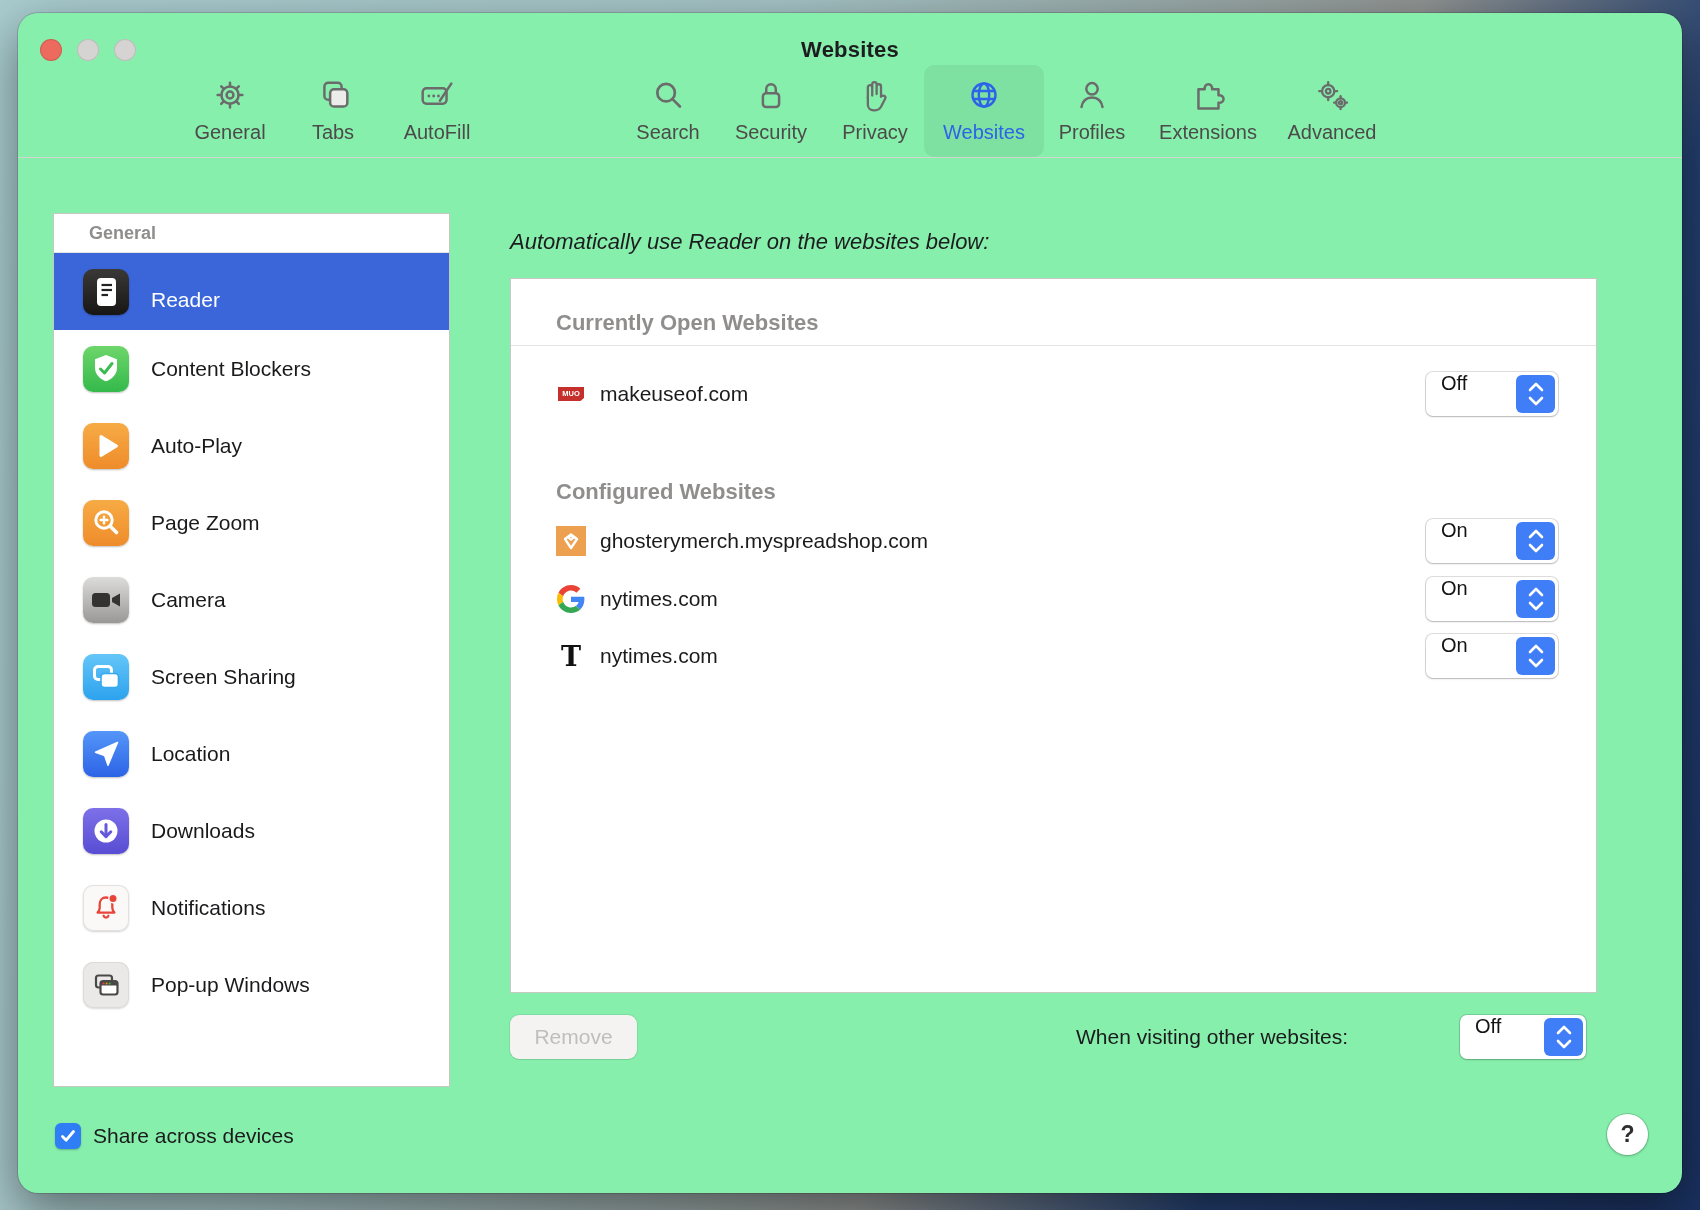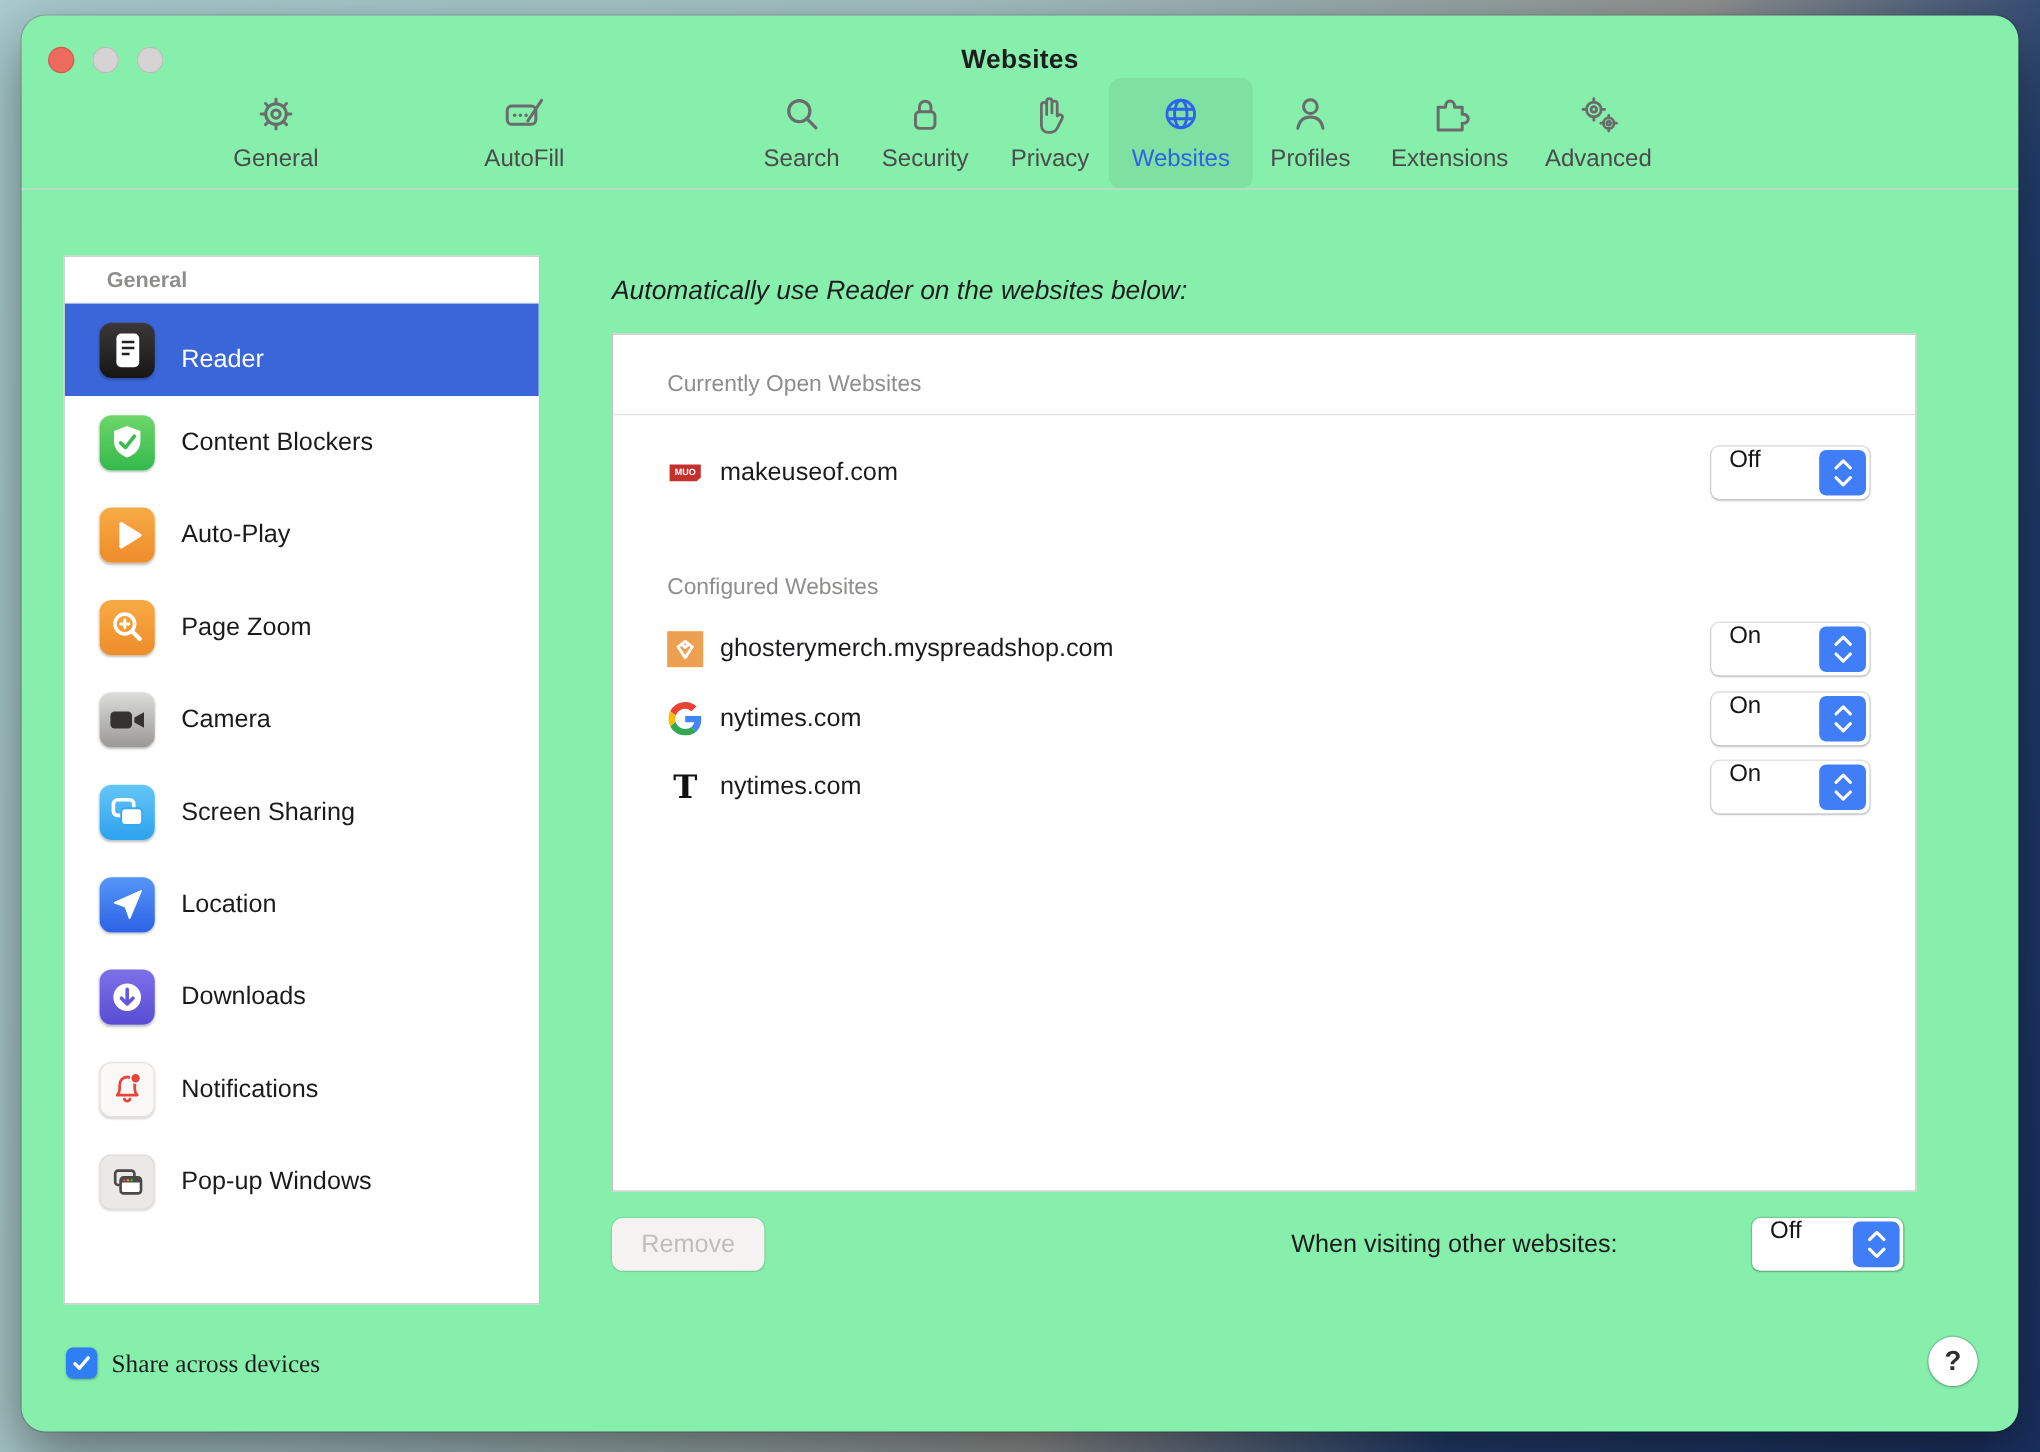--- a/index.html
+++ b/index.html
@@ -49,21 +49,21 @@
   .sb-row.selected .sb-label { color:#ffffff;margin-top:16px; }
   .appicon { width:46px; height:46px; border-radius:10px; flex:none;
     display:flex; align-items:center; justify-content:center;
     box-shadow:0 1px 2px rgba(0,0,0,.25); }
   
   .main-heading { position:absolute; left:492px; top:216px; font-size:22px; color:#1d1d1f;font-style:italic; }
   #listbox {
     position:absolute; left:492px; top:265px; width:1087px; height:715px;
     background:#ffffff; border:1px solid #c7c7c6;
   }
-  .sec-header { position:absolute; left:45px; font-size:19px; font-weight:400; color:#8f8e8d; }
+  .sec-header { position:absolute; left:45px; font-size:22px; font-weight:700; color:#8f8e8d; }
   .sec-divider { position:absolute; left:0; right:0; height:1px; background:#e4e3e2; }
   .site-row { position:absolute; left:45px; display:flex; align-items:center; gap:14px; }
   .site-name { font-size:21px; color:#1b1b1d; }
   .favicon { width:30px; height:30px; flex:none; display:flex; align-items:center; justify-content:center; }
   .dropdown {
     position:absolute; left:915px; width:132px; height:44px; background:#ffffff;
     border-radius:7px; box-shadow:0 0 0 1px rgba(0,0,0,.13), 0 1px 2px rgba(0,0,0,.18);
     display:flex; align-items:flex-start;
   }
   .dropdown .val { padding-left:15px; font-size:20px; color:#141416; }
@@ -79,21 +79,21 @@
     display:flex; align-items:center; justify-content:center;
     box-shadow:0 0 0 1px rgba(0,0,0,.07), 0 1px 1px rgba(0,0,0,.07);
   }
   .visit-label { position:absolute; top:1012px; left:780px; width:550px; text-align:right;
     font-size:21px; color:#1b1b1d; }
   .dd-bottom { left:1442px; top:1002px; width:126px; }
   .share-wrap { position:absolute; left:37px; top:1110px; display:flex; align-items:center; gap:12px; }
   .checkbox { width:26px; height:26px; border-radius:6px; background:#2f7ef6;
     display:flex; align-items:center; justify-content:center;
     box-shadow:0 1px 2px rgba(0,0,0,.25); }
-  .share-label { font-size:21px; color:#1b1b1d;font-family:Liberation Serif, serif; }
+  .share-label { font-size:21px; color:#1b1b1d; }
   .help-btn {
     position:absolute; left:1589px; top:1101px; width:41px; height:41px; border-radius:50%;
     background:#ffffff; box-shadow:0 0 0 1px rgba(0,0,0,.12), 0 1px 3px rgba(0,0,0,.22);
     display:flex; align-items:center; justify-content:center;
     font-size:23px; font-weight:700; color:#2e2e30;
   }
   .serifT { font-family:"DejaVu Serif", serif; font-weight:700; font-size:27px; color:#111; line-height:1; }
 </style>
 </head>
 <body>
@@ -118,20 +118,29 @@
             <line x1="12.8" y1="11.8" x2="15.6" y2="14.6"></line>
             <line x1="28.4" y1="27.4" x2="31.2" y2="30.2"></line>
             <line x1="31.2" y1="11.8" x2="28.4" y2="14.6"></line>
             <line x1="15.6" y1="27.4" x2="12.8" y2="30.2"></line>
           </g>
       </svg>
       </span>
     <span class="tlabel">General</span>
   </div>
 
+  <div class="tb-item" style="left:315px">
+    <span class="ticon">
+      <svg width="42" height="42" viewBox="0 0 44 44" fill="none" stroke="#6b6b6b" stroke-width="2.6">
+        <rect x="13" y="8" width="18" height="18" rx="4"></rect>
+        <rect x="19" y="15" width="18" height="18" rx="4" fill="#ececea"></rect>
+      </svg>
+      </span>
+    <span class="tlabel">Tabs</span>
+  </div>
 
   <div class="tb-item" style="left:419px">
     <span class="ticon">
       <svg width="42" height="42" viewBox="0 0 44 44" fill="none" stroke="#6b6b6b" stroke-width="2.6" stroke-linecap="round">
         <rect x="7" y="14" width="25" height="16" rx="4"></rect>
         <circle cx="13.5" cy="22" r="1.5" fill="#6b6b6b" stroke="none"></circle>
           <circle cx="18.5" cy="22" r="1.5" fill="#6b6b6b" stroke="none"></circle>
           <circle cx="23.5" cy="22" r="1.5" fill="#6b6b6b" stroke="none"></circle>
         <line x1="25" y1="27" x2="37" y2="9"></line>
       </svg>

